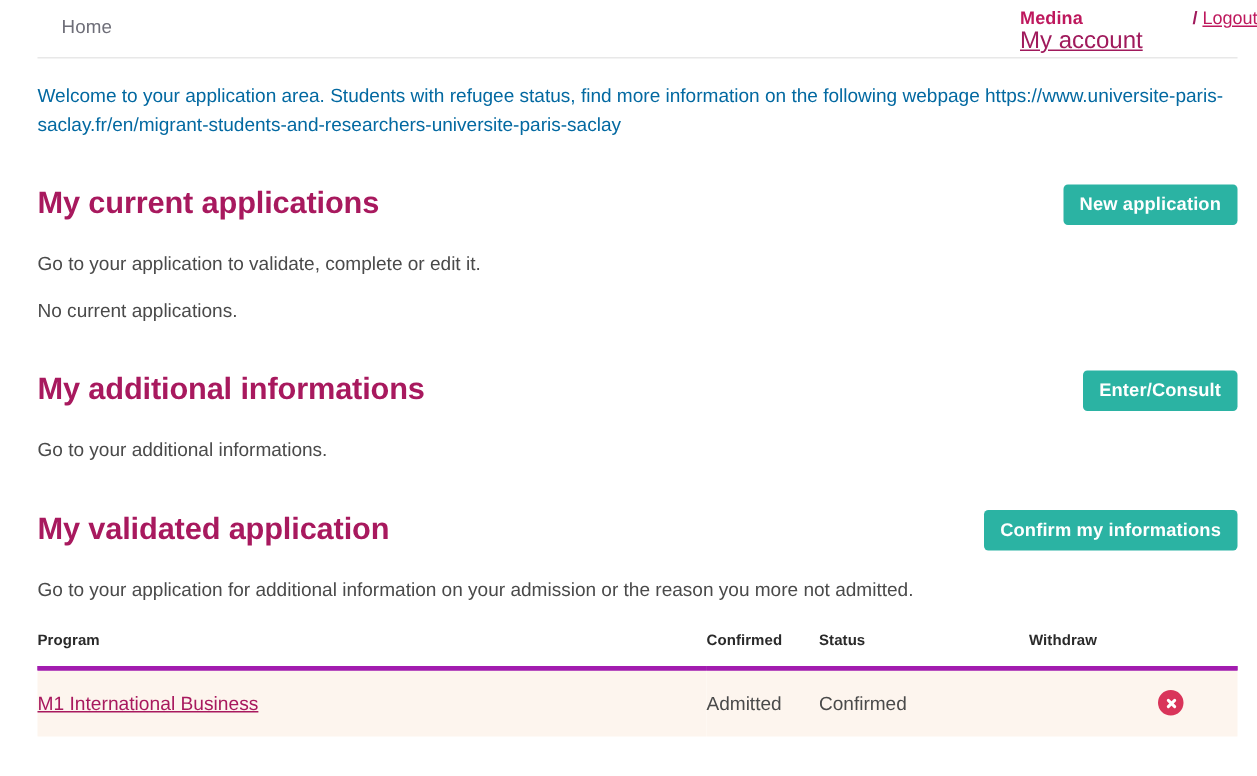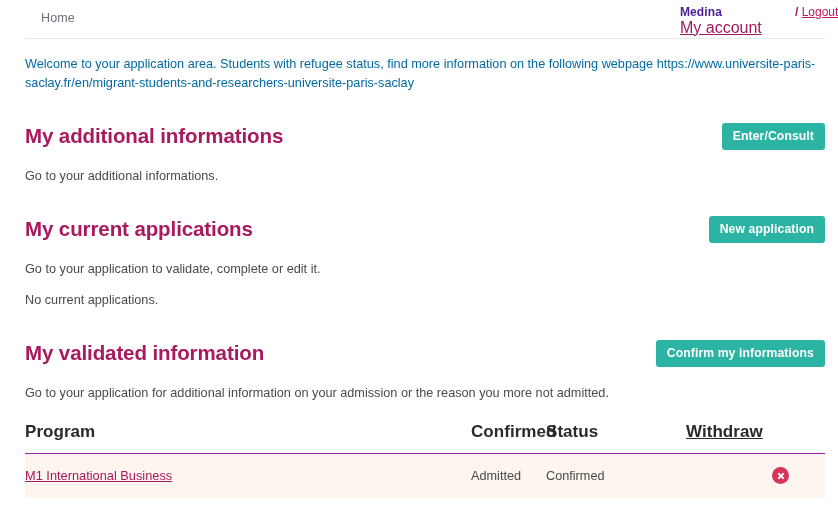--- a/index.html
+++ b/index.html
@@ -41,21 +41,21 @@
     text-align: left;
     width: 145px;
   }
   .account-line1 {
     font-size: 12px;
     line-height: 14px;
     white-space: nowrap;
   }
   .user-name {
     font-weight: bold;
-    color: #4c1d95;
+    color: #be185d;
     letter-spacing: .1px;
   }
   .sep {
     color: #a01a5c;
     margin-left: 73px;
     font-weight: bold;
   }
   .logout-link {
     color: #be185d;
     text-decoration: underline;
@@ -154,39 +154,39 @@
 
   
   table.apps-table {
     width: 100%;
     border-collapse: collapse;
     margin-top: 19px;
     table-layout: fixed;
   }
   table.apps-table th {
     text-align: left;
-    font-size: 17px;
+    font-size: 10px;
     font-weight: bold;
     color: #2a2a2a;
     padding: 0 0 11px 0;
-    border-bottom: 1px solid #a21caf;
+    border-bottom: 3px solid #a21caf;
     letter-spacing: .05px;
   }
   table.apps-table td {
     font-size: 12.7px;
     color: #4a4a4a;
     background: #fdf5ee;
     padding: 13px 0 14px 0;
     vertical-align: middle;
   }
   .col-program  { width: 446px; }
   .col-decision { width: 75px; }
   .col-status   { width: 140px; margin-top: 29px; }
   .col-withdraw { width: 139px; text-align: right; padding-right: 36px !important; }
-  th.col-withdraw { text-align: right; padding-right: 36px; text-decoration: underline; }
+  th.col-withdraw { text-align: right; padding-right: 36px; }
 
   .program-link {
     color: #a8195e;
     text-decoration: underline;
     cursor: pointer;
     font-size: 12.8px;
   }
 
   .withdraw-cell { text-align: right; padding-right: 36px; }
   .withdraw-icon {
@@ -233,38 +233,38 @@
   </div>
   <div class="hr-top"></div>
 
   <div class="content">
 
 
     <p class="intro">Welcome to your application area. Students with refugee status, find more information on the following webpage https://www.universite-paris-saclay.fr/en/migrant-students-and-researchers-universite-paris-saclay</p>
 
     <div class="section">
       <div class="section-header">
+        <h2 class="section-title">My current applications</h2>
+        <button class="btn">New application</button>
+      </div>
+      <p class="section-text">Go to your application to validate, complete or edit it.</p>
+      <p class="section-text tight">No current applications.</p>
+    </div>
+
+    <div class="section">
+      <div class="section-header">
         <h2 class="section-title">My additional informations</h2>
         <button class="btn">Enter/Consult</button>
       </div>
       <p class="section-text">Go to your additional informations.</p>
     </div>
 
     <div class="section">
       <div class="section-header">
-        <h2 class="section-title">My current applications</h2>
-        <button class="btn">New application</button>
-      </div>
-      <p class="section-text">Go to your application to validate, complete or edit it.</p>
-      <p class="section-text tight">No current applications.</p>
-    </div>
-
-    <div class="section">
-      <div class="section-header">
-        <h2 class="section-title">My validated information</h2>
+        <h2 class="section-title">My validated application</h2>
         <button class="btn">Confirm my informations</button>
       </div>
       <p class="section-text">Go to your application for additional information on your admission or the reason you more not admitted.</p>
 
       <table class="apps-table">
         <thead>
           <tr>
             <th class="col-program">Program</th>
             <th class="col-decision">Confirmed</th>
             <th class="col-status">Status</th>

